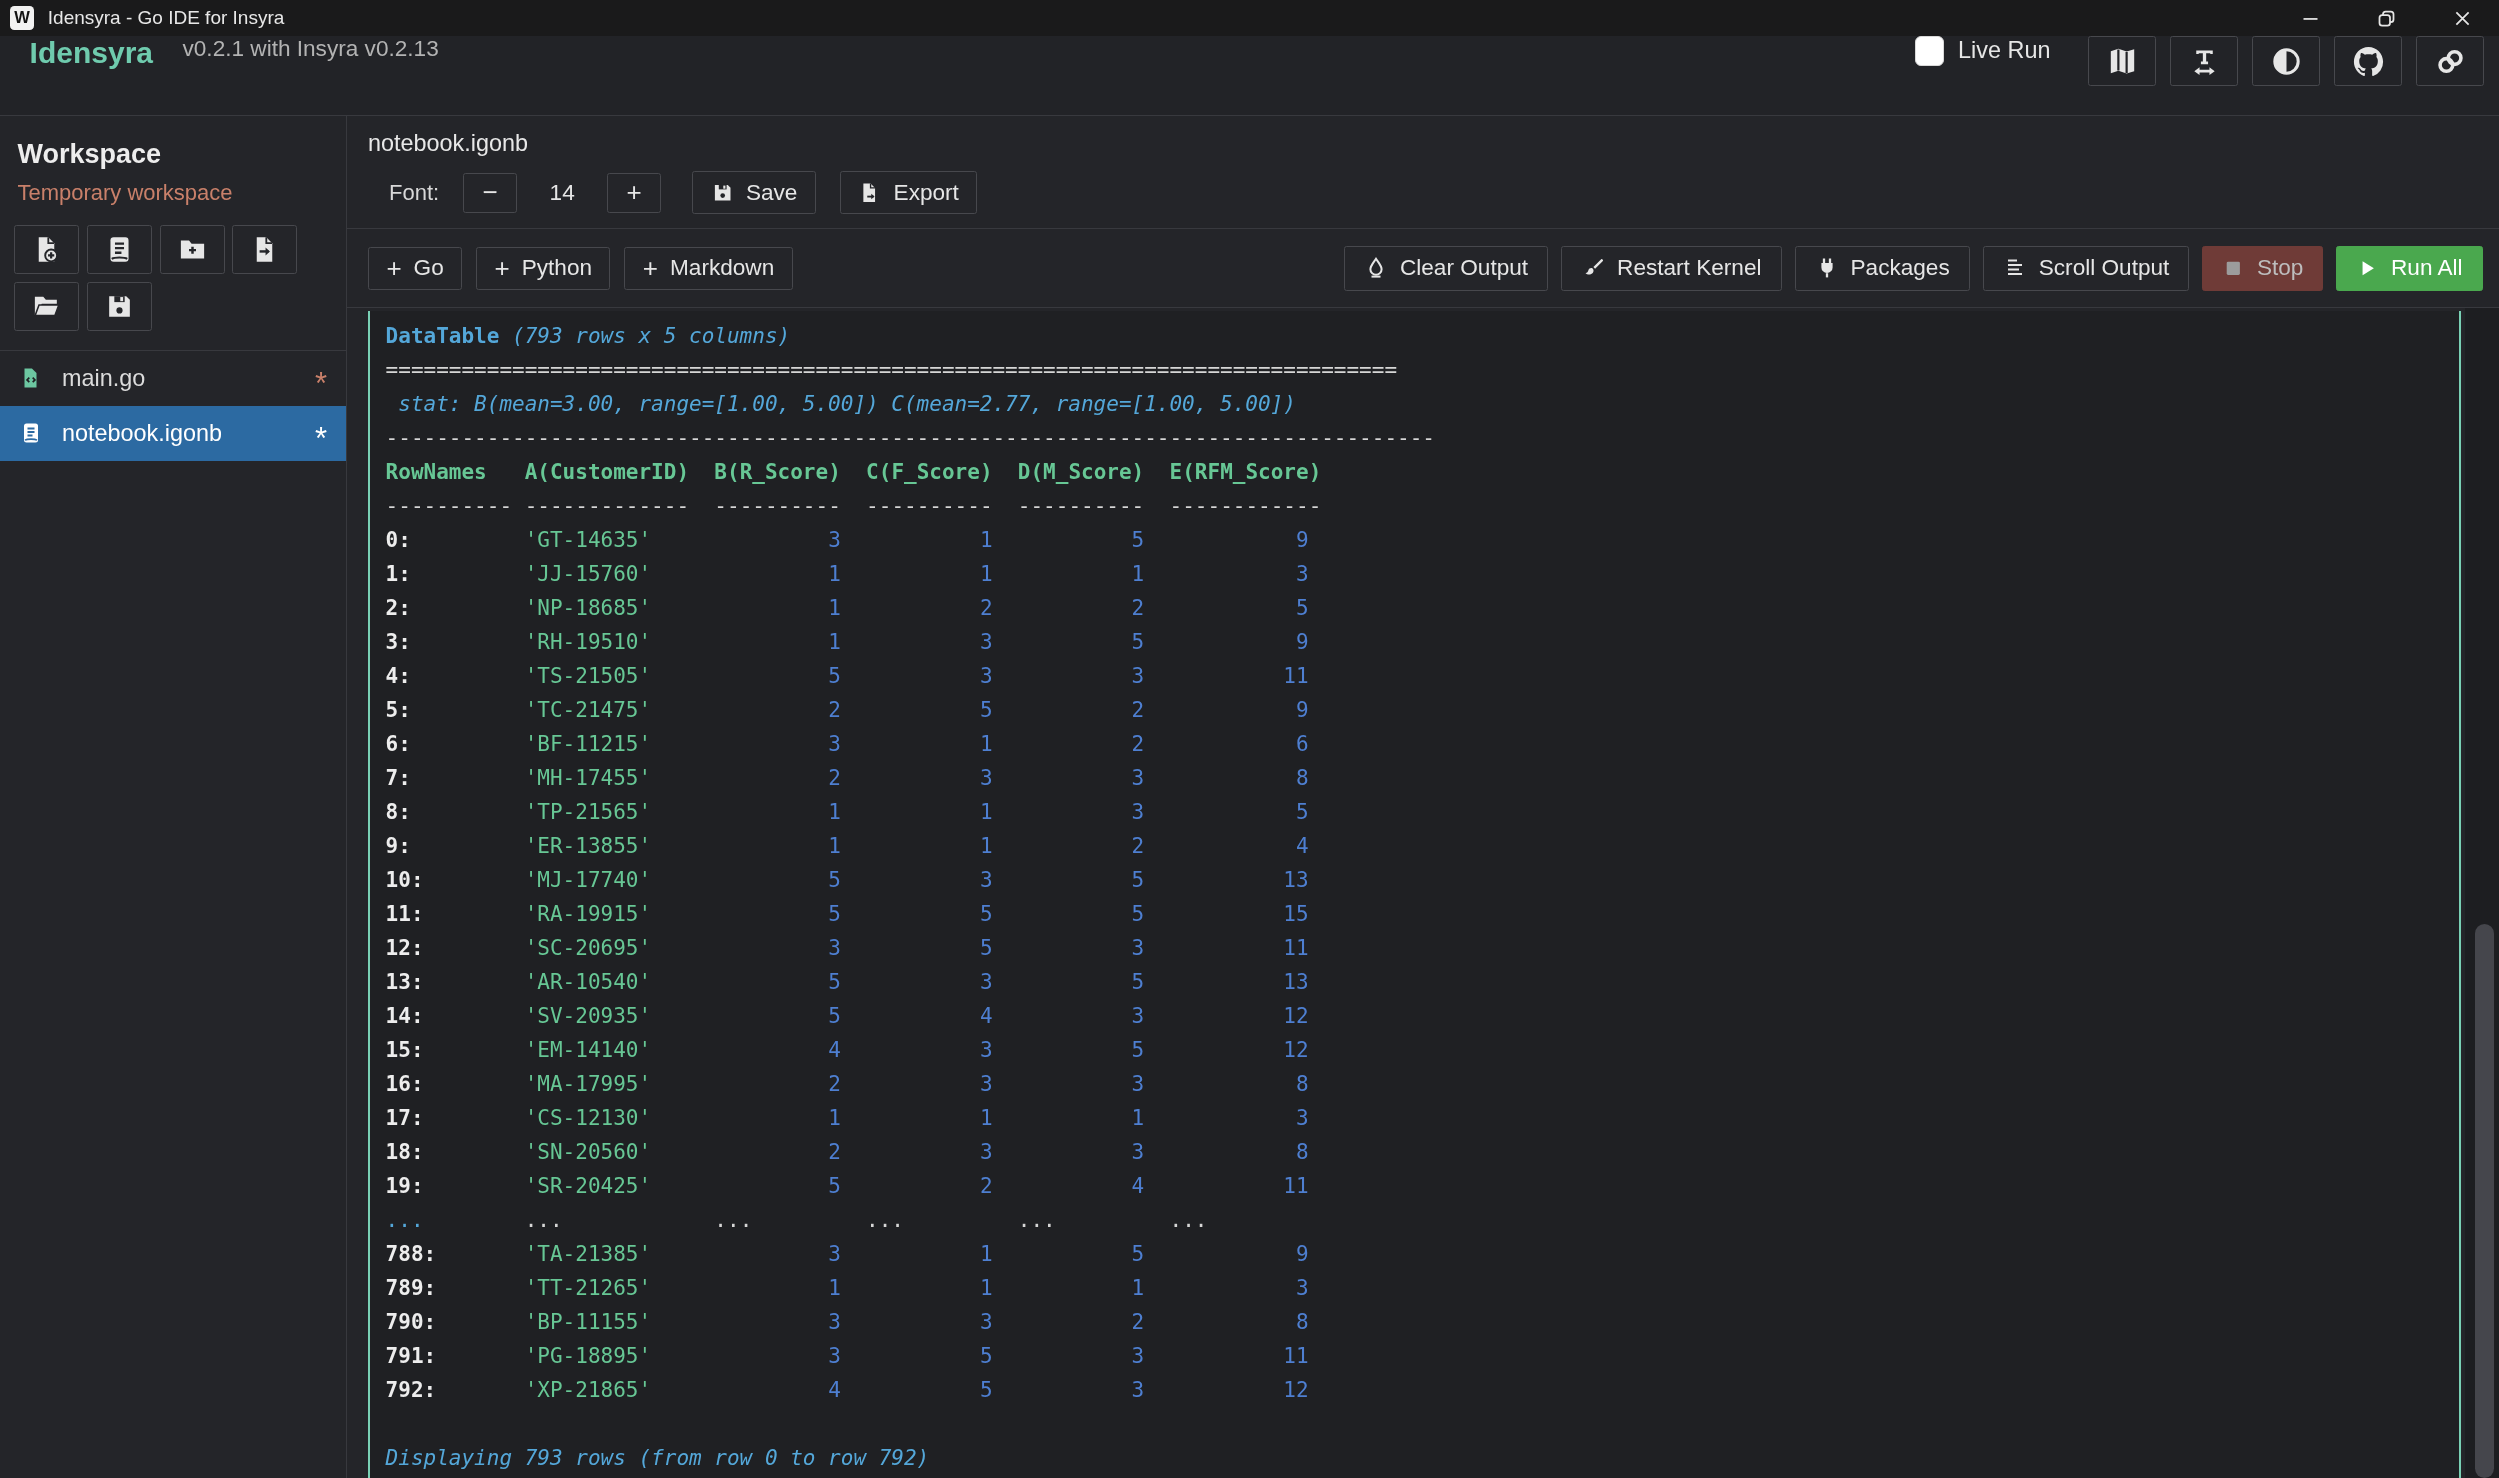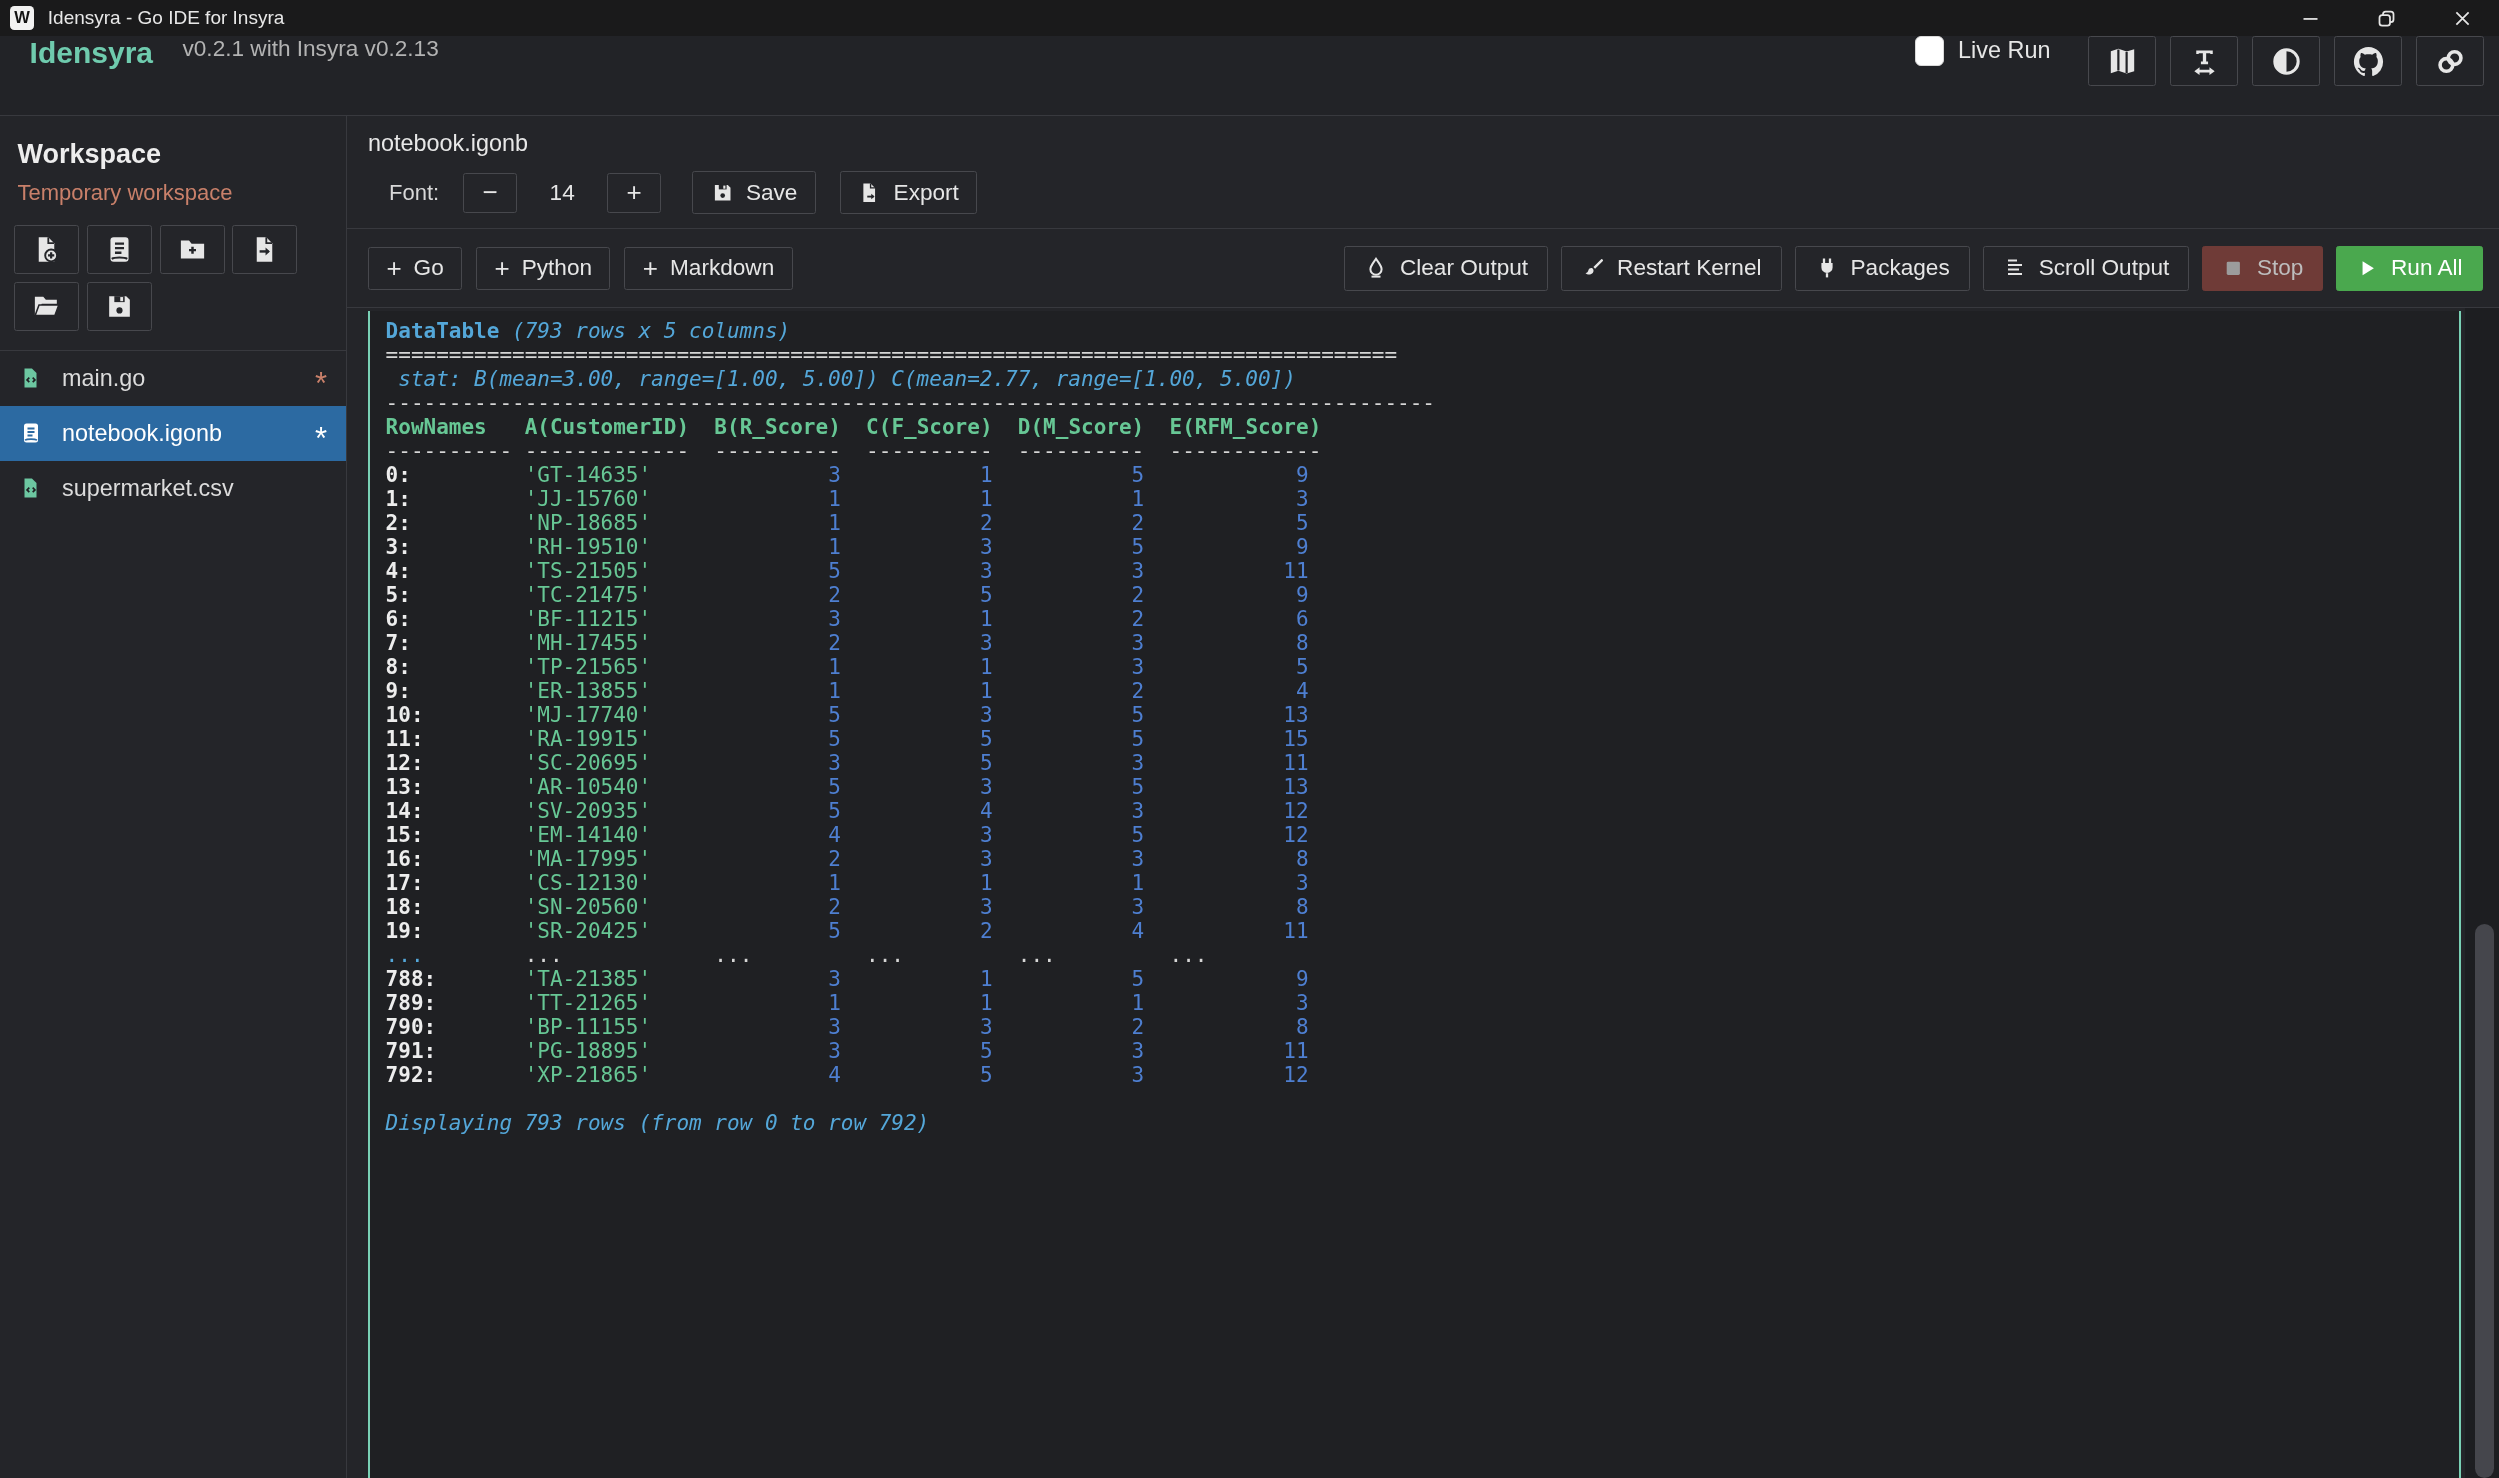--- a/index.html
+++ b/index.html
@@ -58,21 +58,21 @@
   .cell-add{display:flex;gap:14px}
   .plus{font-size:26px;color:#e6e6e6}
   .toolbar-right{margin-left:auto;display:flex;gap:13px;align-items:center}
   .act-btn{height:45px;border:0.9px solid #47484d;border-radius:2.6px;display:flex;align-items:center;gap:12px;padding:14px 19px;font-size:22.6px;color:#e6e6e6;background:transparent}
   .stop-btn{background:var(--stop_red);border:0.9px solid var(--stop_red);color:#bdbdbd}
   .run-btn{background:var(--run_green);border:0.9px solid var(--run_green);color:#ffffff}
 
   
   .notebook{flex:1;position:relative;background:#242529;overflow:hidden}
   .cell{position:absolute;left:21px;top:2.6px;bottom:0;width:2093px;border-left:2.6px solid var(--cell_border_teal);border-right:2.6px solid var(--cell_border_teal);background:#1f2023;padding:8.7px 0 0 15.6px}
-  pre.out{margin:0;font-family:"DejaVu Sans Mono",monospace;font-size:21px;line-height:24px;color:#d6d6d6}
+  pre.out{margin:0;font-family:"DejaVu Sans Mono",monospace;font-size:21px;line-height:34px;color:#d6d6d6}
   .c-b{color:var(--output_blue)} .c-n{color:var(--output_num)} .c-g{color:var(--output_green)}
   .c-w{color:#d6d6d6} .c-l{color:#ededed}
   .bold{font-weight:bold} .it{font-style:italic}
   .vscroll{position:absolute;top:0;right:0;bottom:0;width:35px;background:#1d1e21}
   .vthumb{position:absolute;left:10.4px;width:19px;top:616px;bottom:0;background:#45464c;border-radius:10.4px}
 
   svg{display:block}
 </style>
 </head>
 <body>
@@ -204,29 +204,20 @@
         <div class="file-row selected">
           <span class="file-icon">
             <svg width="24" height="24" viewBox="0 0 24 24">
               <rect x="5" y="2.5" width="14" height="19" rx="2.5" fill="#ffffff"></rect>
               <path d="M8.5 7.5h7M8.5 11h7M8.5 14.5h5" stroke="var(--selected_blue)" stroke-width="1.8"></path>
               <path d="M6 19.2c2-1.4 10-1.4 12 0" stroke="var(--selected_blue)" stroke-width="1.6" fill="none"></path>
             </svg>
           </span>
           <span class="file-name">notebook.igonb</span>
           <span class="star wh">*</span>
-        </div>
-        <div class="file-row">
-          <span class="file-icon">
-            <svg width="24" height="24" viewBox="0 0 24 24">
-              <path d="M5.5 2.5h7.4l4.6 4.6V21.5H5.5Z" fill="var(--file_icon_green)"></path>
-              <path d="M10.3 11.7 8.1 13.9l2.2 2.2M13.7 11.7l2.2 2.2-2.2 2.2" stroke="#1f2023" stroke-width="1.7" fill="none"></path>
-            </svg>
-          </span>
-          <span class="file-name">supermarket.csv</span>
         </div>
       </div>
   </div>
 
   <div class="content">
     <div class="doc-header">
       <div class="doc-title">notebook.igonb</div>
       <div class="font-row">
         <span class="font-label">Font:</span>
         <div class="sq-btn">−</div>

